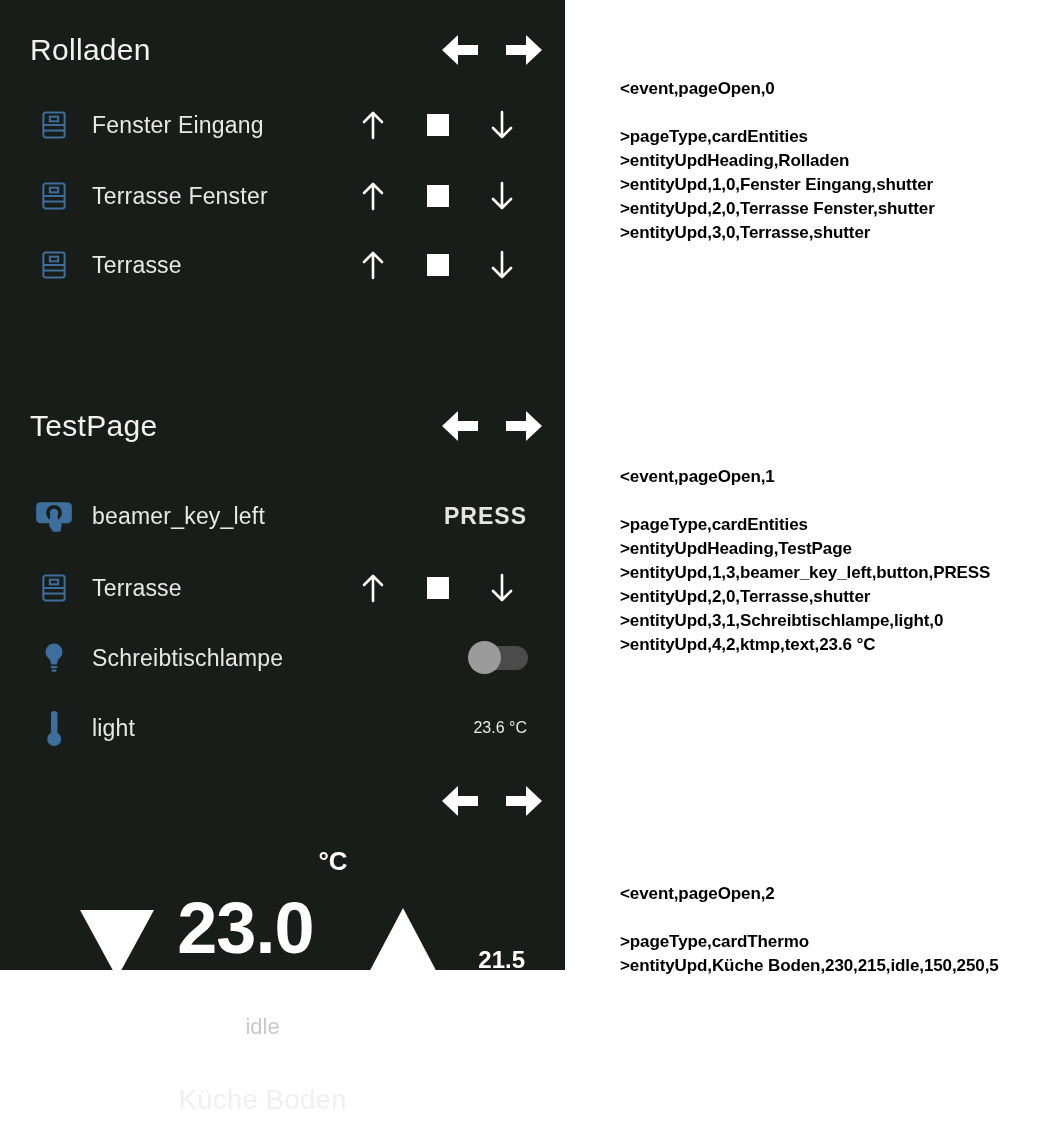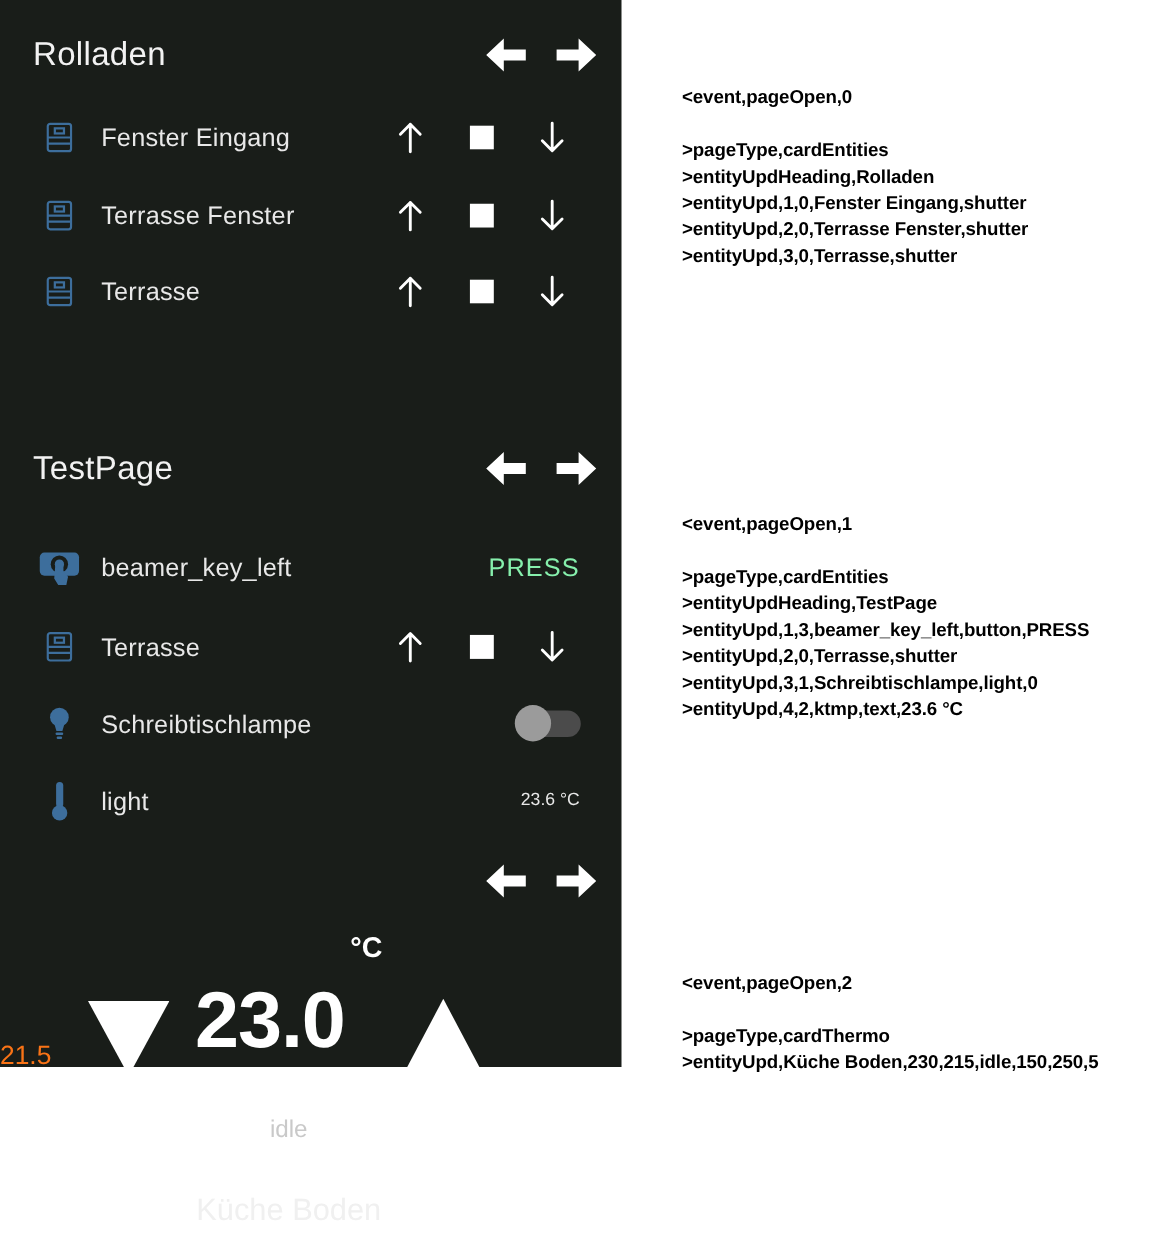--- a/index.html
+++ b/index.html
@@ -23,33 +23,33 @@
   .nav-btn { background:none; border:none; padding:0; cursor:pointer; display:flex; }
 
   .entity-row { position:absolute; left:28px; right:0; height:56px; display:flex; align-items:center; }
   .entity-icon { width:52px; display:flex; justify-content:center; align-items:center; }
   .entity-label { margin-left:12px; font-size:23px; color:#e8e8e8; letter-spacing:.2px; }
   .spacer { flex:1; }
 
   .shutter-controls { width:159px; margin-right:48px; display:flex; justify-content:space-between; align-items:center; }
   .icon-btn { background:none; border:none; padding:0; cursor:pointer; display:flex; }
 
-  .press-label { margin-right:38px; font-size:23px; font-weight:400; color:#86efac; letter-spacing:1px; background:none; border:none; cursor:pointer; }
+  .press-label { margin-right:38px; font-size:23px; font-weight:700; color:#e5e5e5; letter-spacing:1px; background:none; border:none; cursor:pointer; }
   .value-label { margin-right:38px; font-size:16px; color:#e8e8e8; }
 
   .toggle { margin-right:37px; position:relative; width:60px; height:34px; cursor:pointer; }
   .toggle-track { position:absolute; right:0; top:5px; width:56px; height:24px; border-radius:12px; background:#4b4b4b; }
   .toggle-knob  { position:absolute; left:0; top:0; width:33px; height:33px; border-radius:50%; background:#9b9b9b; }
 
   
   .thermo-nav { position:absolute; top:25px; right:22px; display:flex; gap:26px; }
   .big-temp-wrap { position:absolute; top:84px; left:0; width:525px; display:flex; justify-content:center; align-items:flex-start; }
   .big-temp { font-size:72px; font-weight:700; color:#ffffff; line-height:1; letter-spacing:-1px;margin-top:48px; }
   .big-unit { font-size:26px; font-weight:700; color:#ffffff; margin-left:5px; margin-top:2px; }
-  .target-temp { position:absolute; top:186px; left:0; width:525px; text-align:left; font-size:24px; color:#f97316; }
+  .target-temp { position:absolute; top:186px; left:0; width:525px; text-align:right; font-size:24px; color:#ffffff;font-weight:bold; }
   .hvac-state  { position:absolute; top:218px; left:0; width:525px; text-align:center; font-size:22px; color:#c9c9c9;margin-top:36px; }
   .tri-btn { position:absolute; background:none; border:none; padding:0; cursor:pointer; display:flex; }
   .tri-down { left:80px;  top:150px; }
   .tri-up   { left:366px; top:148px; }
   .thermo-name { position:absolute; top:324px; left:0; width:525px; text-align:center; font-size:28px; color:#f0f0f0; }
 
   
   .code-block { position:absolute; left:620px; font-size:17px; font-weight:700; color:#000000; letter-spacing:-0.1px; }
   .code-line { min-height:24px; line-height:24px; white-space:pre; }
   .log-0 { top:77px; }

